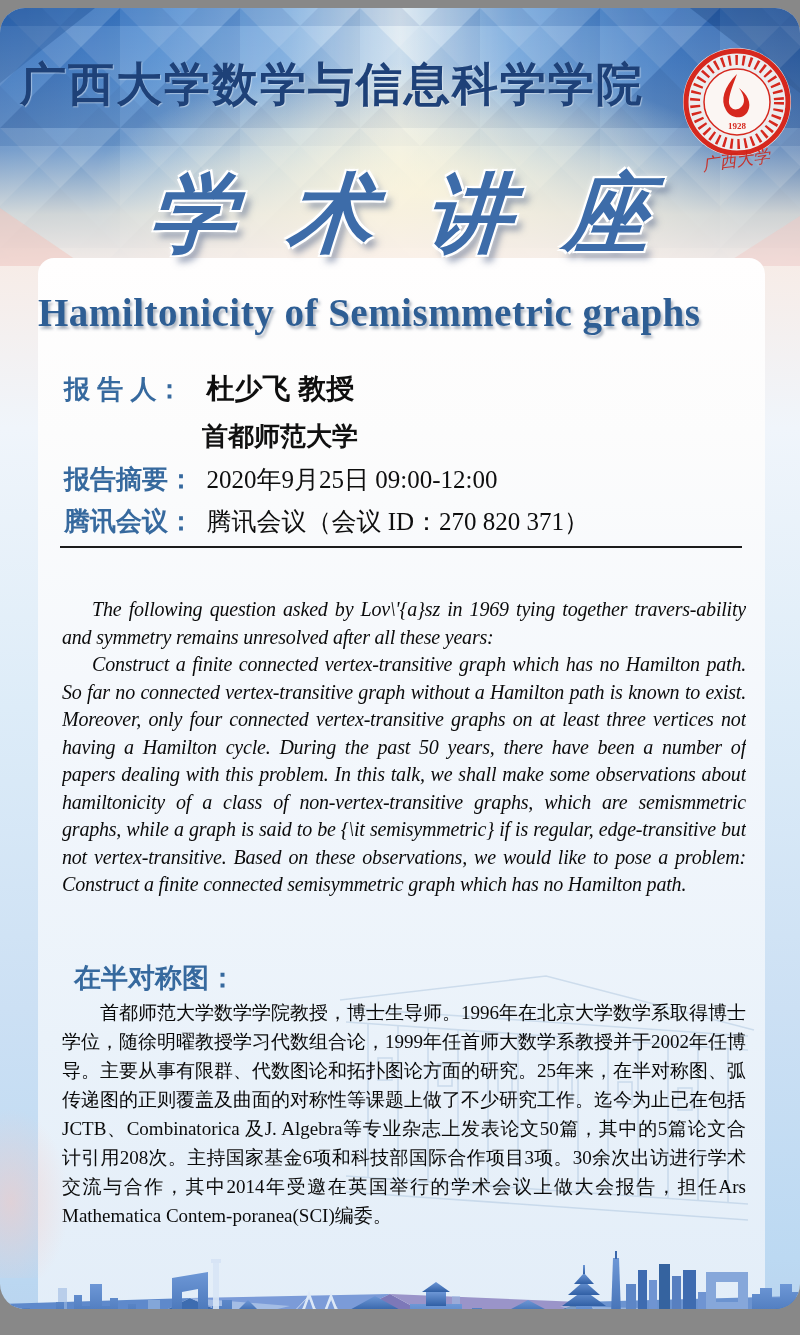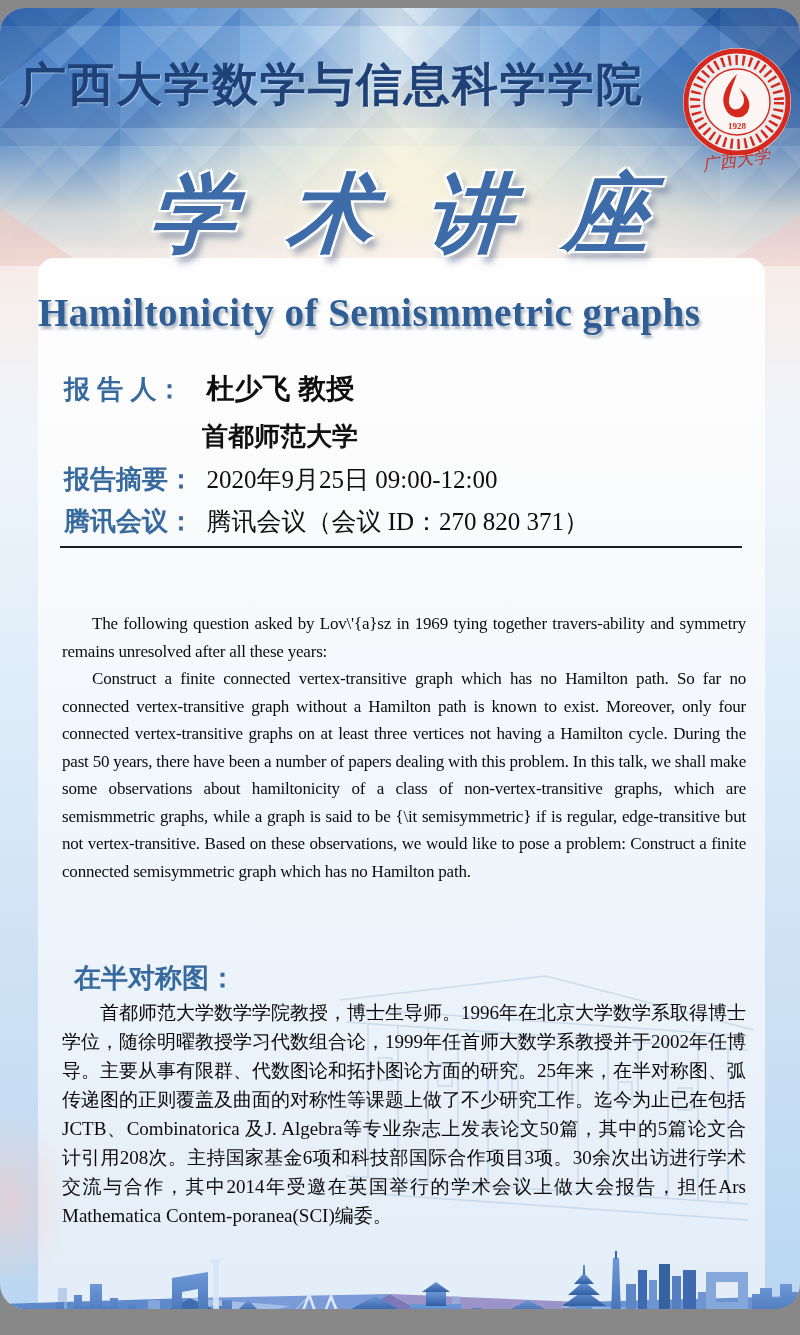--- a/index.html
+++ b/index.html
@@ -66,25 +66,25 @@
     position:absolute; left:22px; top:288px; width:682px; height:0;
     border-top:2px solid #1c1c1c;
   }
   .sec-heading {
     position:absolute; left:36px;
     font-size:27px; font-weight:bold; color:#36699e;
   }
   .h-abstract { top:301px; }
   .h-bio      { top:702px; }
   .abstract-text {
-    position:absolute; left:24px; top:352px; width:684px; height:360px;
+    position:absolute; left:24px; top:338px; width:684px; height:360px;
     overflow:hidden;
     font-family:"Liberation Serif","DejaVu Serif",serif;
-    font-size:17px; line-height:27.5px; color:#0a0a0a;
-    text-align:justify; letter-spacing:-0.2px;
+    font-size:20px; line-height:27.5px; color:#0a0a0a;
+    text-align:justify; letter-spacing:-0.2px;font-style:italic;
   }
   .abstract-text p { text-indent:30px; }
   .bio-text {
     position:absolute; left:24px; top:740px; width:684px; height:290px;
     overflow:hidden;
     font-family:"Liberation Serif","DejaVu Serif",serif;
     font-size:19px; line-height:29px; color:#0a0a0a;
     text-align:justify; text-indent:38px;
   }
   .watermark { position:absolute; left:300px; top:690px; width:420px; height:300px; opacity:.28; }

